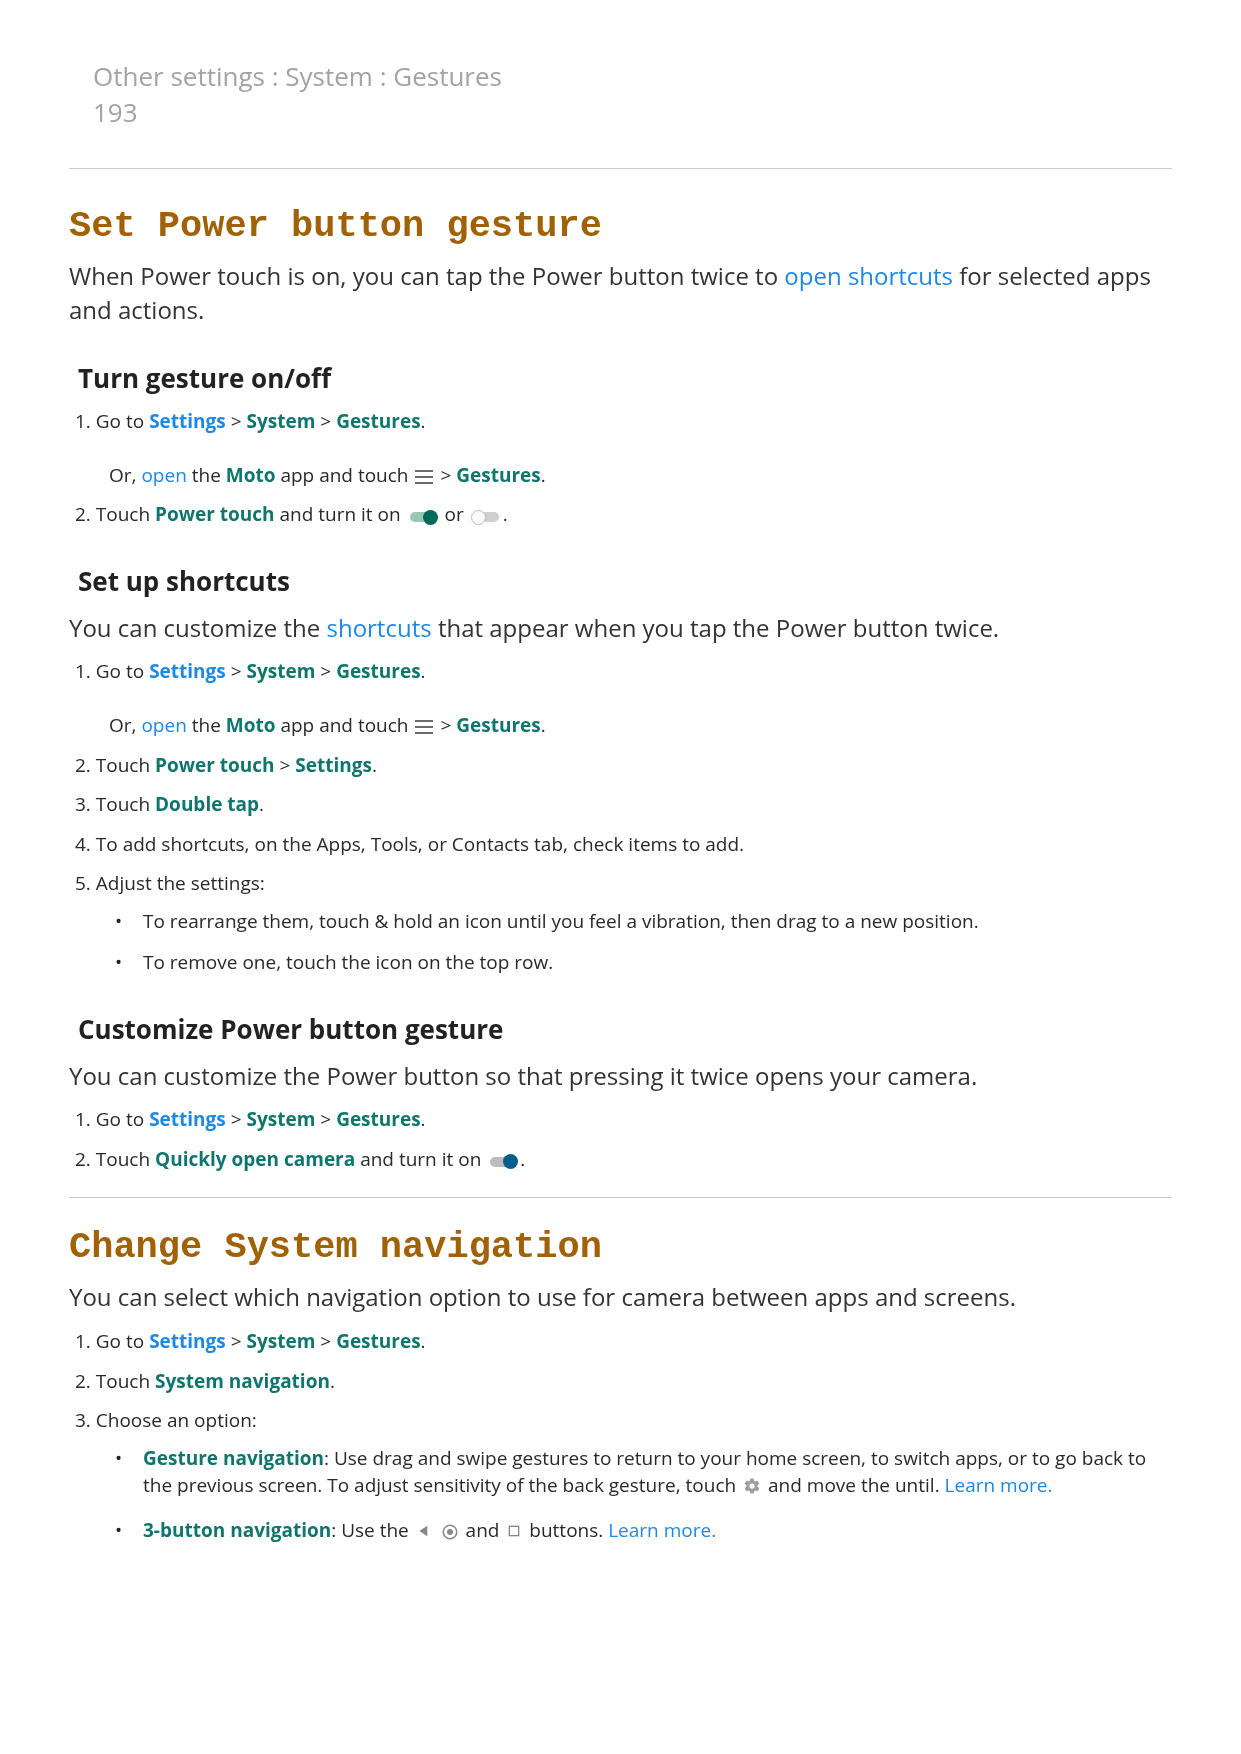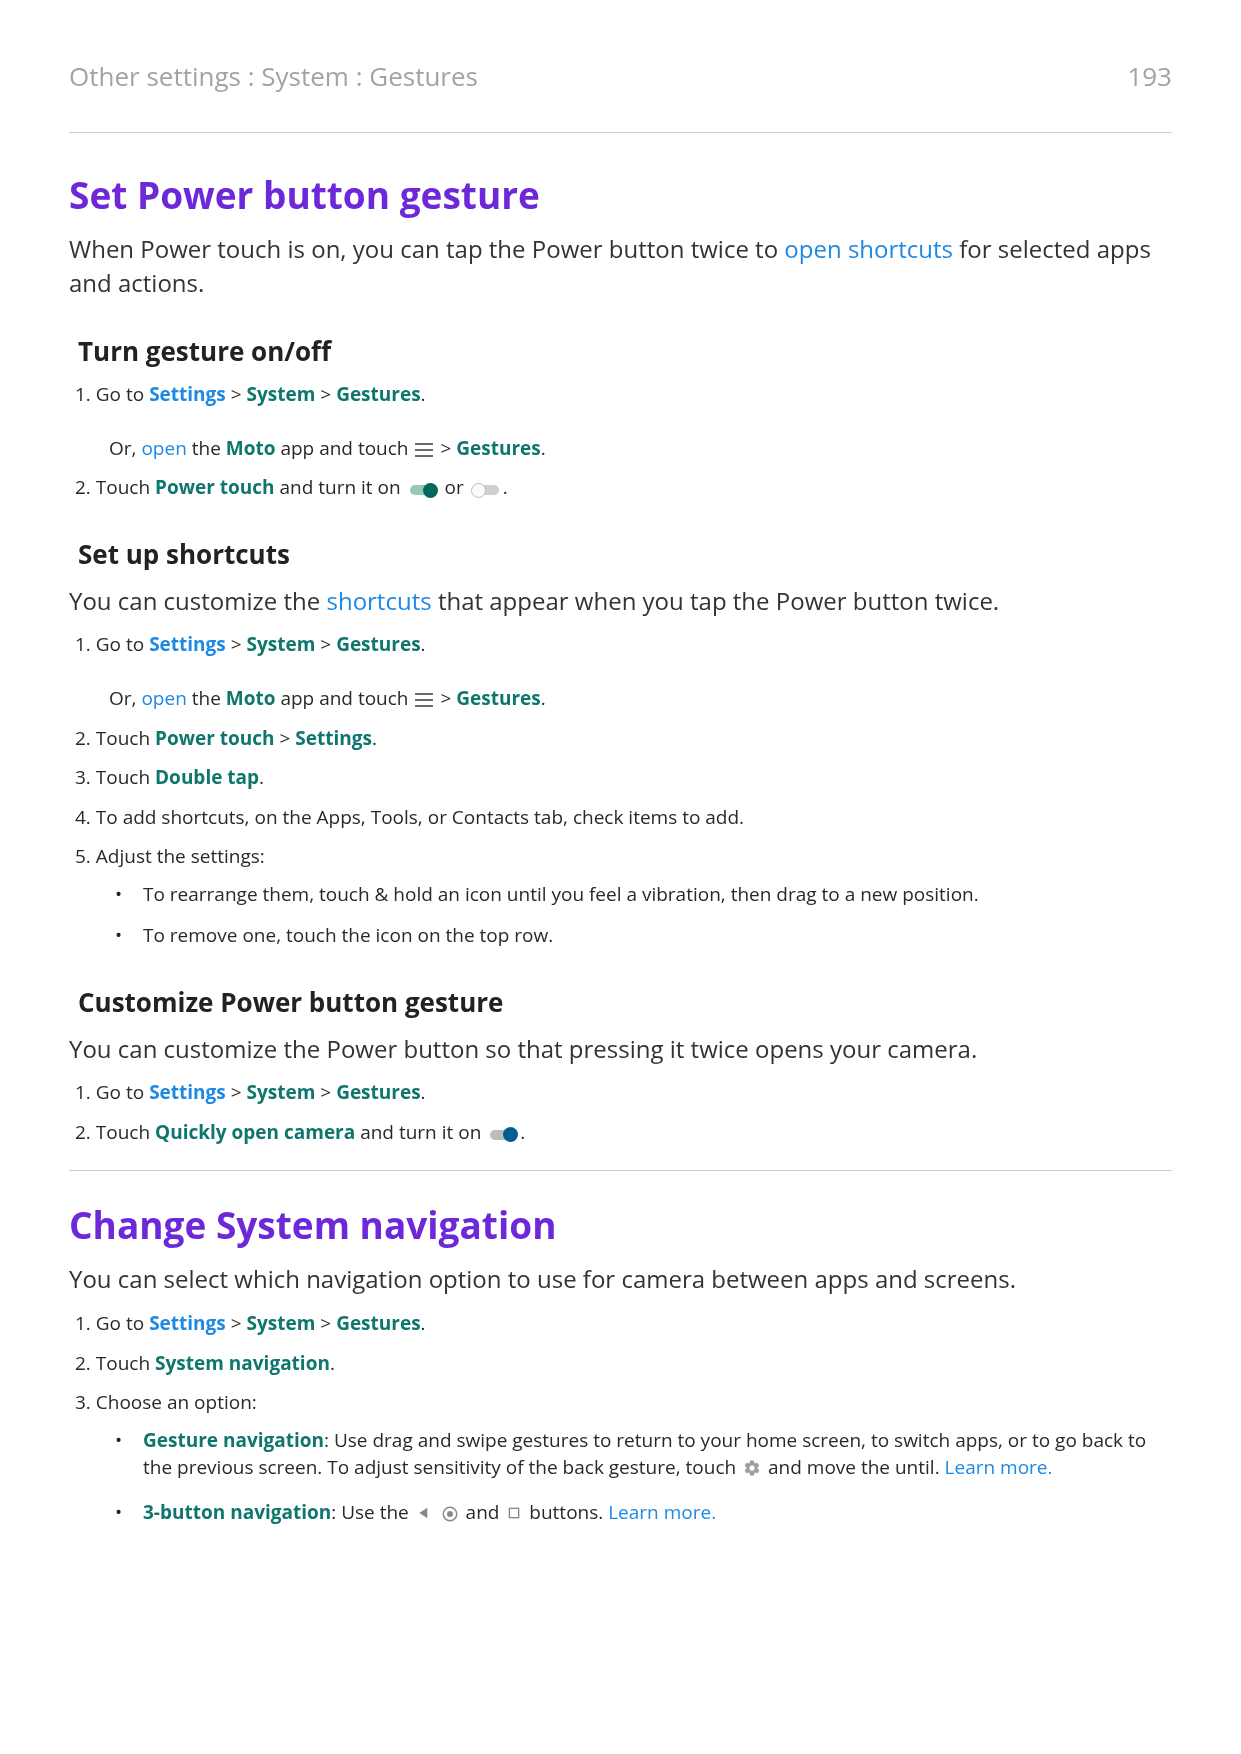--- a/index.html
+++ b/index.html
@@ -16,40 +16,43 @@
     padding: 58px 69px 69px 69px;
   }
   .header {
     display: flex;
     justify-content: space-between;
     align-items: baseline;
     font-size: 26px;
     color: #a3a3a3;
     font-weight: 400;
     margin-bottom: 38px;
+    flex-direction: column;
   }
   .header .pagenum {
     color: #a3a3a3;
     font-size: 26px;
+    margin-left: 24px;
   }
   hr.rule {
     border: none;
     border-top: 1px solid #ccc;
     margin: 0 0 36px 0;
   }
   hr.rule2 {
     border: none;
     border-top: 1px solid #ccc;
     margin: 24px 0 28px 0;
   }
   h1 {
     font-size: 37px;
     font-weight: 700;
     margin: 0 0 12px 0;
-    color: #6d28d9;
+    color: #a16207;
+    font-family: Liberation Mono, monospace;
   }
   p.body, .body {
     font-size: 24px;
     line-height: 1.4;
     margin: 0 0 14px 0;
     color: #333;
   }
   h2 {
     font-size: 26px;
     font-weight: 700;

